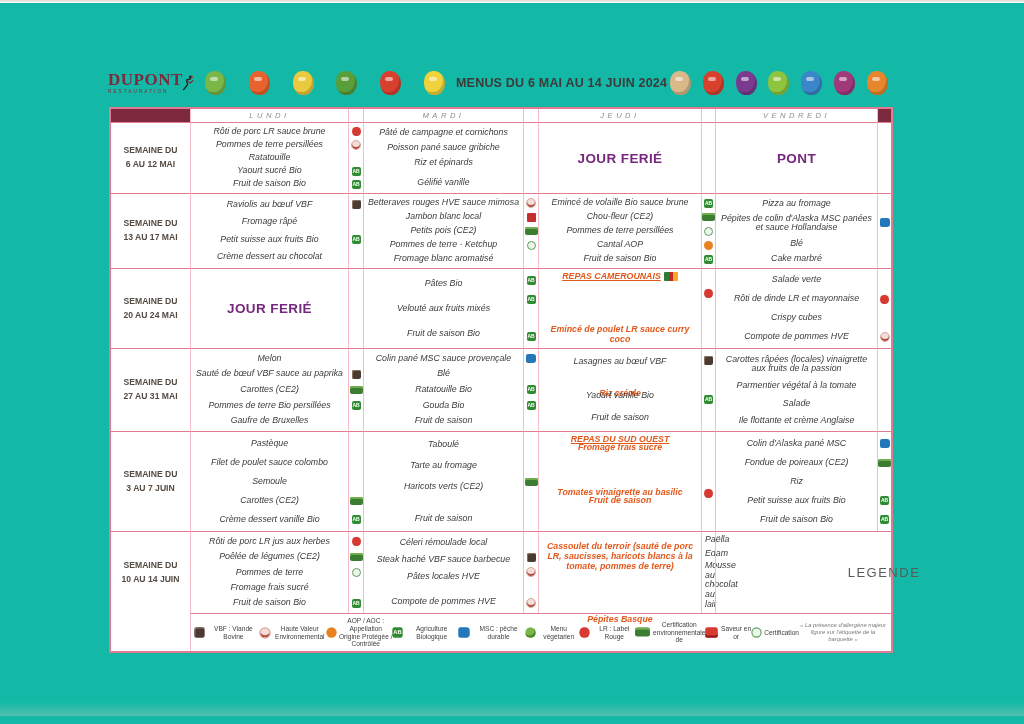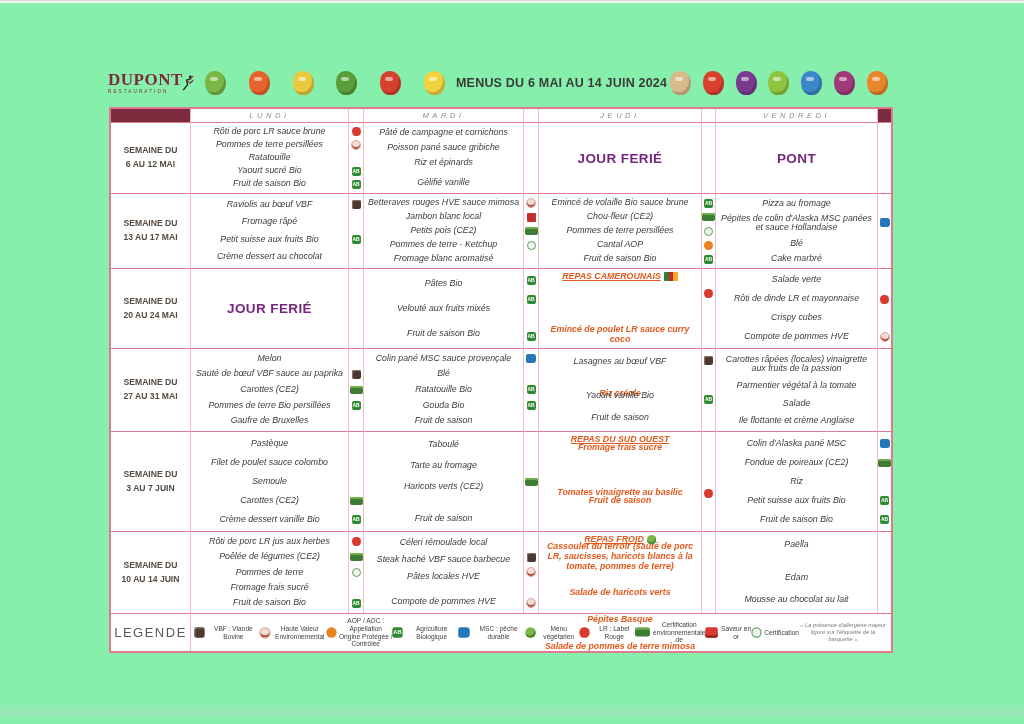--- a/index.html
+++ b/index.html
@@ -1,17 +1,17 @@
 <!DOCTYPE html>
 <html><head>
 <meta charset="utf-8">
 <style>
   html,body{margin:0;padding:0;}
   body{width:1024px;height:724px;background:#fbfbf9;font-family:"Liberation Sans",sans-serif;position:relative;overflow:hidden;}
-  .page{position:absolute;inset:0;background:#86efac;}
+  .page{position:absolute;inset:0;background:#14b8a6;}
   .scan-top{position:absolute;top:0;left:0;right:0;height:3px;background:linear-gradient(#d8d8d4,#fefefd);}
   .scan-bottom{position:absolute;bottom:8px;left:0;right:0;height:14px;background:linear-gradient(rgba(250,250,248,0),rgba(205,205,200,.35));}
 
   
   .header{position:absolute;top:60px;left:108px;width:786px;height:46px;display:flex;align-items:center;}
   .logo{width:86px;display:flex;align-items:center;}
   .logo-txt{line-height:1;}
   .logo-name{font-family:"Liberation Serif",serif;font-weight:bold;font-size:17px;color:#7d2a3e;letter-spacing:.5px;}
   .logo-sub{font-size:4.6px;letter-spacing:2.1px;color:#7d2a3e;margin-top:2px;}
   .runner{margin-left:-2px;}
@@ -482,30 +482,20 @@
           <span class="icon vbf"></span>
         </div>
         <div class="islot">
           <span class="icon hve"></span>
         </div>
         <div class="islot"></div>
         <div class="islot">
           <span class="icon hve"></span>
         </div>
       </div>
-      <div class="cell menu rb">
-        <div class="theme-head">
-          <span>REPAS FROID</span>
-          <span class="icon veg"></span>
-        </div>
-        <div class="item themed">Salade de haricots verts</div>
-        <div class="item themed">Salade de pommes de terre mimosa</div>
-        <div class="item themed"></div>
-        <div class="item themed">Eclair vanille</div>
-      </div>
       <div class="cell icons rb">
         <div class="islot"></div>
         <div class="islot"></div>
         <div class="islot"></div>
         <div class="islot"></div>
         <div class="islot"></div>
       </div>
       <div class="cell menu rb">
         <div class="item">Paëlla</div>
         <div class="item"></div>

